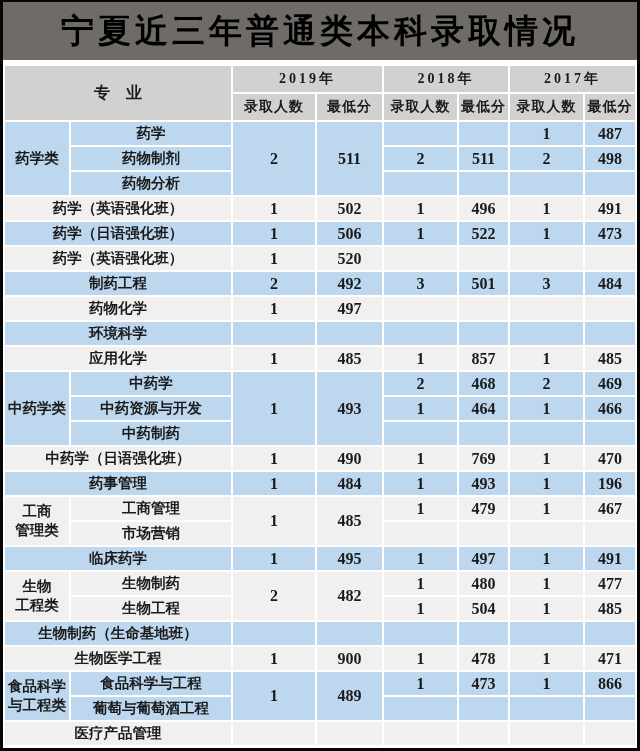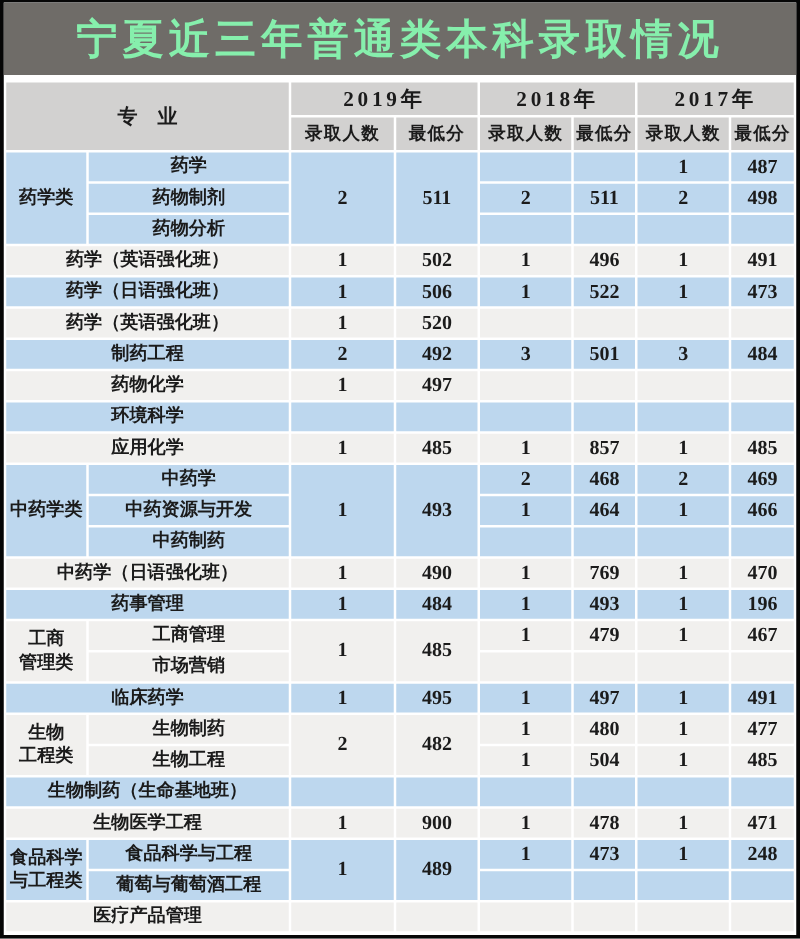--- a/index.html
+++ b/index.html
@@ -9,33 +9,33 @@
     width:640px; height:751px;
     border:3px solid #060606; border-top-width:2px;
     background:#ffffff; overflow:hidden;
   }
   .title-bar {
     height:58px; background:#6f6c68;
     display:flex; align-items:center; justify-content:center;
     margin-bottom:4px;
   }
   .title-text {
-    color:#86efac; font-size:33px; font-weight:bold; letter-spacing:4px;
+    color:#000000; font-size:33px; font-weight:bold; letter-spacing:4px;
     white-space:nowrap;
   }
   table.adm {
     width:634px; height:682px;
     border-spacing:2px; border-collapse:separate;
     table-layout:fixed;
   }
   td { text-align:center; vertical-align:middle; padding:0; overflow:hidden; }
   thead td { background:#d2d1d0; font-weight:bold; }
   thead tr { height:26px; }
   td.majorh { font-size:16px; font-weight:bold; }
-  td.year  { font-size:17px; letter-spacing:3px; }
+  td.year  { font-size:14px; letter-spacing:3px; }
   td.subh  { font-size:14px; letter-spacing:1px; }
   tbody tr { height:23px; }
   tr.b td { background:#bdd7ee; }
   tr.w td { background:#f1f0ee; }
   td.group, td.major {
     font-size:14.5px; font-weight:bold;
     white-space:pre-line; line-height:1.3;margin-left:35px;
   }
   td.num { font-size:16px; font-weight:bold; }
 </style>
@@ -268,21 +268,21 @@
         </tr>
         <tr class="b">
           <td rowspan="2" class="group">食品科学
 与工程类</td>
           <td class="major">食品科学与工程</td>
           <td rowspan="2" class="num">1</td>
           <td rowspan="2" class="num">489</td>
           <td class="num">1</td>
           <td class="num">473</td>
           <td class="num">1</td>
-          <td class="num">248</td>
+          <td class="num">866</td>
         </tr>
         <tr class="b">
           <td class="major">葡萄与葡萄酒工程</td>
           <td class="num"></td>
           <td class="num"></td>
           <td class="num"></td>
           <td class="num"></td>
         </tr>
         <tr class="w">
           <td colspan="2" class="major">医疗产品管理</td>

